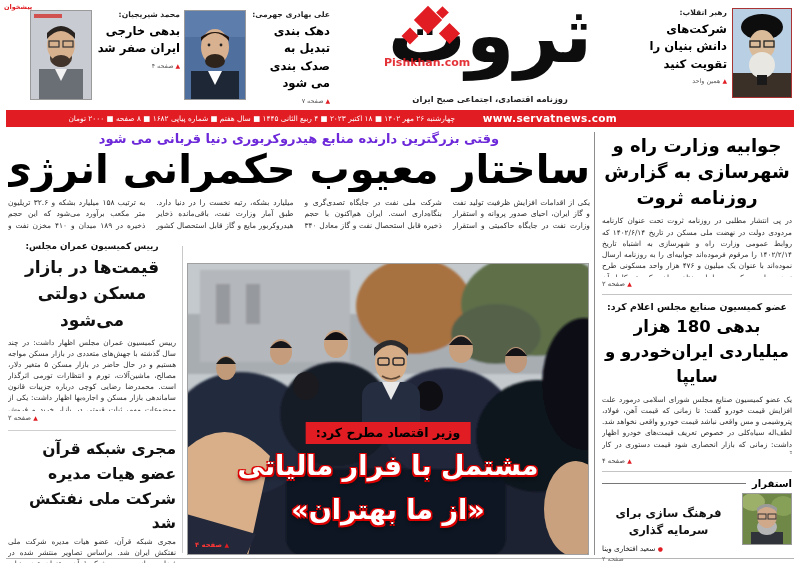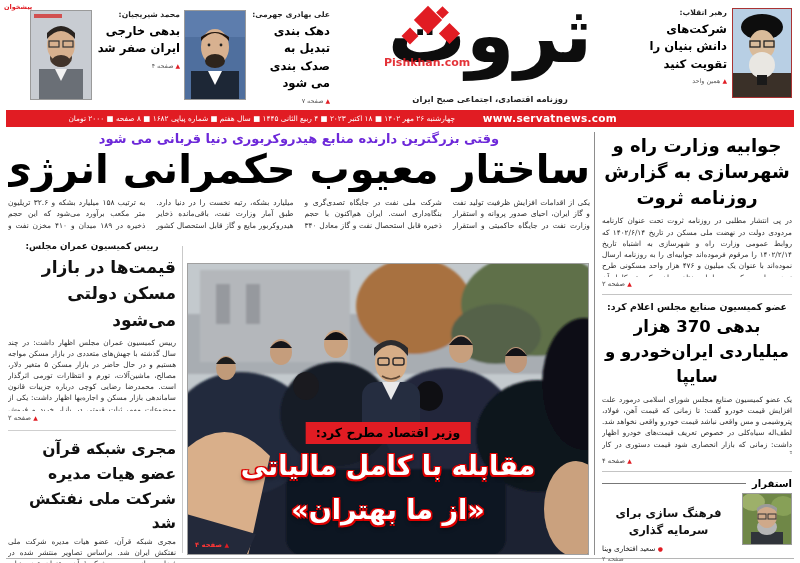--- a/index.html
+++ b/index.html
@@ -44,21 +44,21 @@
   
   .lead{position:absolute;top:131px;left:8px;width:582px;text-align:center;}
   .lead-kicker{font-size:13px;font-weight:700;color:#6d28d9;}
   .lead-headline{font-size:40px;font-weight:900;letter-spacing:-1px;line-height:1.15;
                  white-space:nowrap;overflow:hidden;color:#000;}
   .lead-body{margin-top:5px;column-count:4;column-gap:11px;font-size:7.5px;line-height:1.5;
              text-align:justify;height:37px;overflow:hidden;color:#2c2c2c;}
   
   .left-col{position:absolute;top:241px;left:8px;width:168px;}
   .lc-kicker{text-align:center;font-size:8.8px;font-weight:700;margin-bottom:3px;}
-  .lc-headline{text-align:right;font-size:17px;font-weight:900;line-height:1.55;margin-bottom:4px;}
+  .lc-headline{text-align:center;font-size:17px;font-weight:900;line-height:1.55;margin-bottom:4px;}
   .lc-headline2{text-align:right;font-size:15.5px;font-weight:900;line-height:1.6;margin-bottom:0;}
   .lc-body{font-size:7.3px;line-height:1.52;text-align:justify;color:#2c2c2c;overflow:hidden;}
   .b1{height:74px;}.b2{height:66px;}
   .lc-page{text-align:left;font-size:6.8px;color:#444;padding:3px 0 4px;}
   .lc-div{border-top:1px solid #cfcfcf;margin:4px 0 6px;}
   
   .photo{position:absolute;top:263px;left:187px;width:402px;height:292px;border:1px solid #a0a0a0;
          box-sizing:border-box;overflow:hidden;background:#39404e;}
   .photo svg{display:block;}
   .photo-kicker{position:absolute;top:158px;left:50%;transform:translateX(-50%);background:#e11c23;
@@ -251,21 +251,21 @@
         <path d="M188,92 Q205,70 222,92 L222,84 Q205,68 188,84 Z" fill="#2b2b2e"></path>
         <rect x="192" y="94" width="11" height="7" rx="2" fill="none" stroke="#26262a" stroke-width="1.4"></rect>
         <rect x="207" y="94" width="11" height="7" rx="2" fill="none" stroke="#26262a" stroke-width="1.4"></rect>
         <path d="M196,112 Q205,118 214,112" stroke="#5d4634" stroke-width="1.6" fill="none"></path>
       </g>
       <path d="M0,185 Q42,148 84,192 L62,292 L0,292 Z" fill="#d9af8a"></path>
       <path d="M0,250 L70,270 L60,292 L0,292 Z" fill="#23293a"></path>
       <ellipse cx="390" cy="245" rx="32" ry="48" fill="#caa17e"></ellipse>
     </svg>
     <div class="photo-kicker">وزیر اقتصاد مطرح کرد:</div>
-    <div class="photo-h ph1">مقابله با کامل مالیاتی</div>
+    <div class="photo-h ph1">مشتمل با فرار مالیاتی</div>
     <div class="photo-h ph2">«از ما بهتران»</div>
     <div class="photo-page">
       <span class="marker-ico">▲</span>
       <span>صفحه ۴</span>
     </div>
   </div>
 
   <div class="sidebar">
 
     <div>
@@ -273,21 +273,21 @@
       <div class="sb-body sbb1">در پی انتشار مطلبی در روزنامه ثروت تحت عنوان کارنامه مردودی دولت در نهضت ملی مسکن در تاریخ ۱۴۰۲/۶/۱۴ که روابط عمومی وزارت راه و شهرسازی به اشتباه تاریخ ۱۴۰۲/۲/۱۴ را مرقوم فرموده‌اند جوابیه‌ای را به روزنامه ارسال نموده‌اند با عنوان یک میلیون و ۴۷۶ هزار واحد مسکونی طرح نهضت ملی مسکن در مراحل مختلف ساخت که متن کامل آن در ذیل ارائه می‌شود.</div>
       <div class="sb-page">
         <span class="marker-ico">▲</span>
         <span>صفحه ۲</span>
       </div>
       <div class="sb-div"></div>
     </div>
 
     <div>
       <div class="sb-kicker">عضو کمیسیون صنایع مجلس اعلام کرد:</div>
-      <div class="sb-h2">بدهی 370 هزار میلیاردی ایران‌خودرو و سایپا</div>
+      <div class="sb-h2">بدهی 180 هزار میلیاردی ایران‌خودرو و سایپا</div>
       <div class="sb-body sbb2">یک عضو کمیسیون صنایع مجلس شورای اسلامی درمورد علت افزایش قیمت خودرو گفت: تا زمانی که قیمت آهن، فولاد، پتروشیمی و مس واقعی نباشد قیمت خودرو واقعی نخواهد شد. لطف‌اله سیاه‌کلی در خصوص تعریف قیمت‌های خودرو اظهار داشت: زمانی که بازار انحصاری شود قیمت دستوری در کار آمده و...</div>
       <div class="sb-page">
         <span class="marker-ico">▲</span>
         <span>صفحه ۴</span>
       </div>
       <div class="sb-div"></div>
     </div>
 
     <div class="op">
       <div class="op-label-row">

